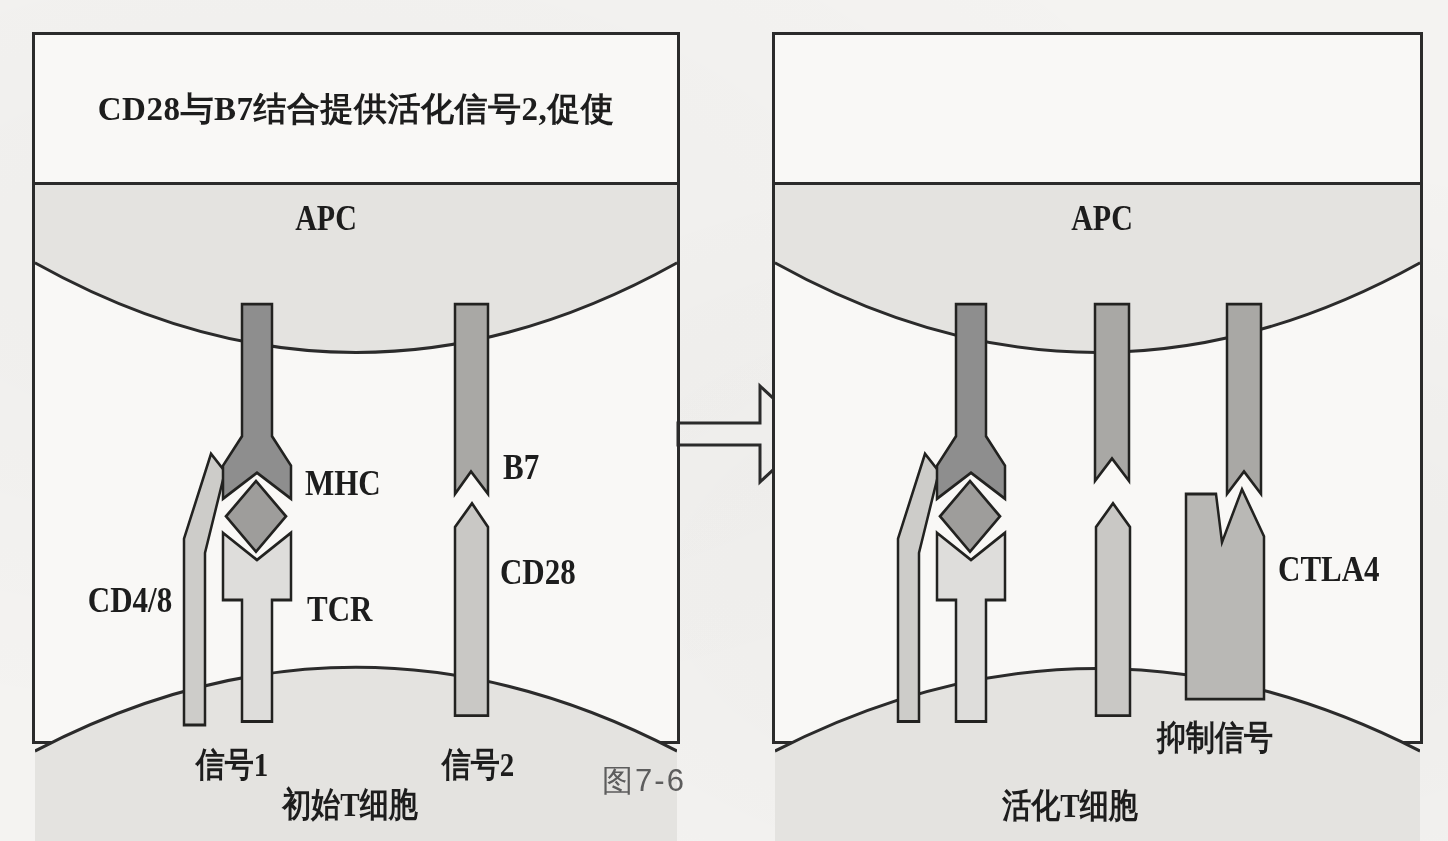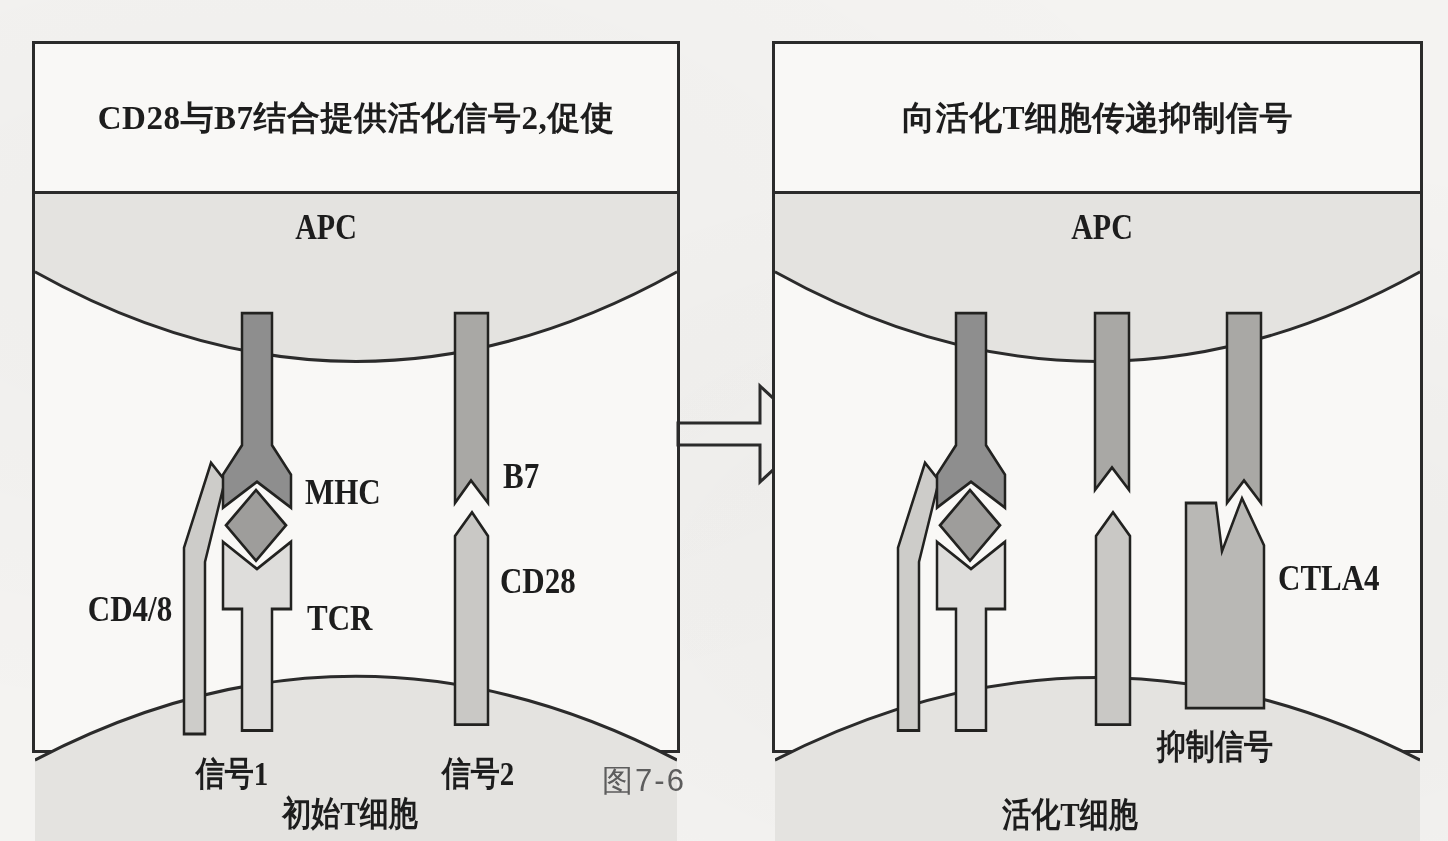--- a/index.html
+++ b/index.html
@@ -9,21 +9,20 @@
       radial-gradient(ellipse at 20% 30%, rgba(0,0,0,0.025), transparent 60%),
       radial-gradient(ellipse at 80% 70%, rgba(0,0,0,0.03), transparent 55%),
       #f4f3f1;
     font-family:"Liberation Serif","DejaVu Serif",serif;
   }
   .panel{
     position:absolute;top:32px;height:712px;
     border:3px solid #2b2b2b;
     background:#f9f8f6;
     box-sizing:border-box;
-    margin-top:9px;
   }
   .panel-left{left:32px;width:648px;}
   .panel-right{left:772px;width:651px;}
   .panel-header{
     height:150px;
     border-bottom:3px solid #2b2b2b;
     box-sizing:border-box;
     display:flex;flex-direction:column;justify-content:center;align-items:center;
     text-align:center;
     font-weight:bold;font-size:33px;line-height:44px;color:#1d1d1d;
@@ -90,21 +89,20 @@
     </svg>
   </div>
 </div>
 
 <svg class="arrow-svg" viewBox="0 0 140 112">
   <path d="M2,45 H84 V8 L136,56 L84,104 V67 H2 Z" fill="none" stroke="#2b2b2b" stroke-width="3"></path>
 </svg>
 
 <div class="panel panel-right">
   <div class="panel-header">
-    <div>向活化T细胞传递抑制信号</div>
   </div>
   <div class="panel-body">
     <svg viewBox="0 0 645 558" preserveAspectRatio="none">
 
       <path class="cell-fill" d="M0,0 H645 V66 Q322,218 0,66 Z" fill="#e4e3e0"></path>
       <path class="cell-edge" d="M0,66 Q322,218 645,66"></path>
 
       <path class="cell-fill" d="M0,480 Q322,340 645,480 L645,558 H0 Z" fill="#e4e3e0"></path>
       <path class="cell-edge" d="M0,480 Q322,340 645,480"></path>
 

